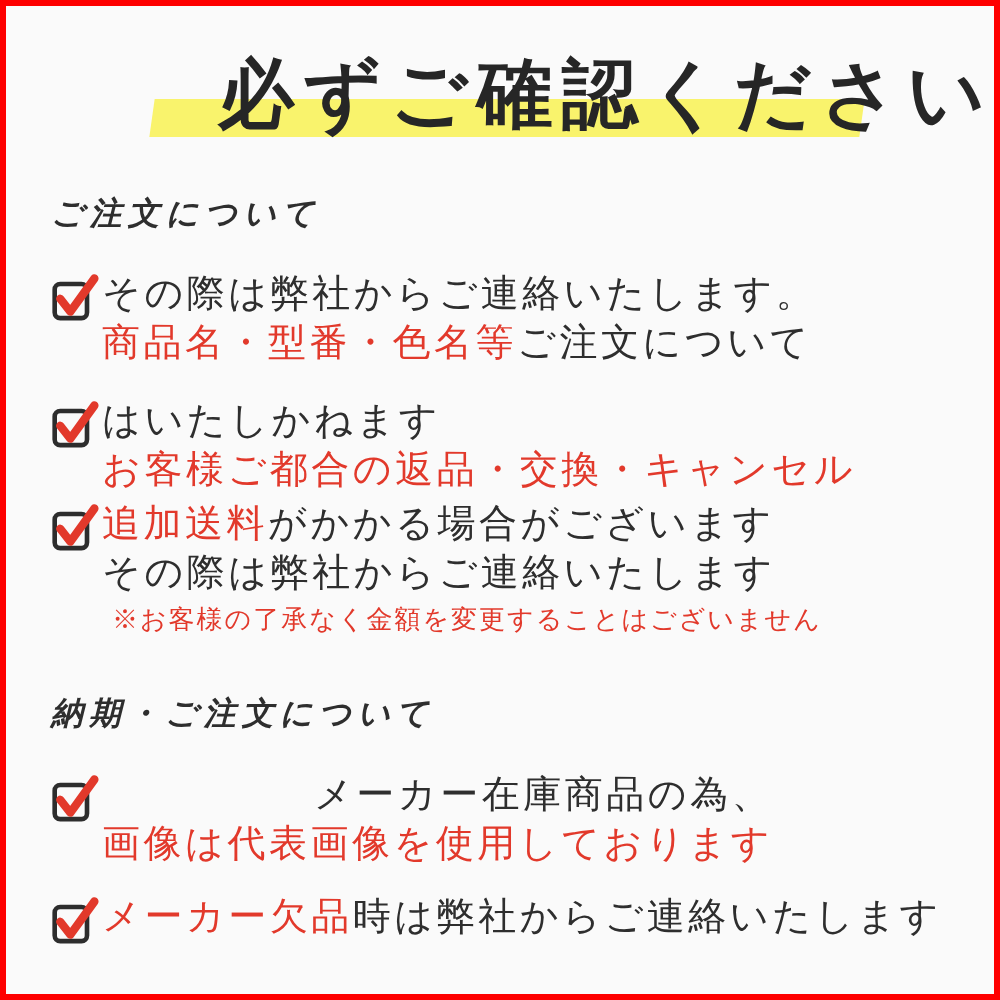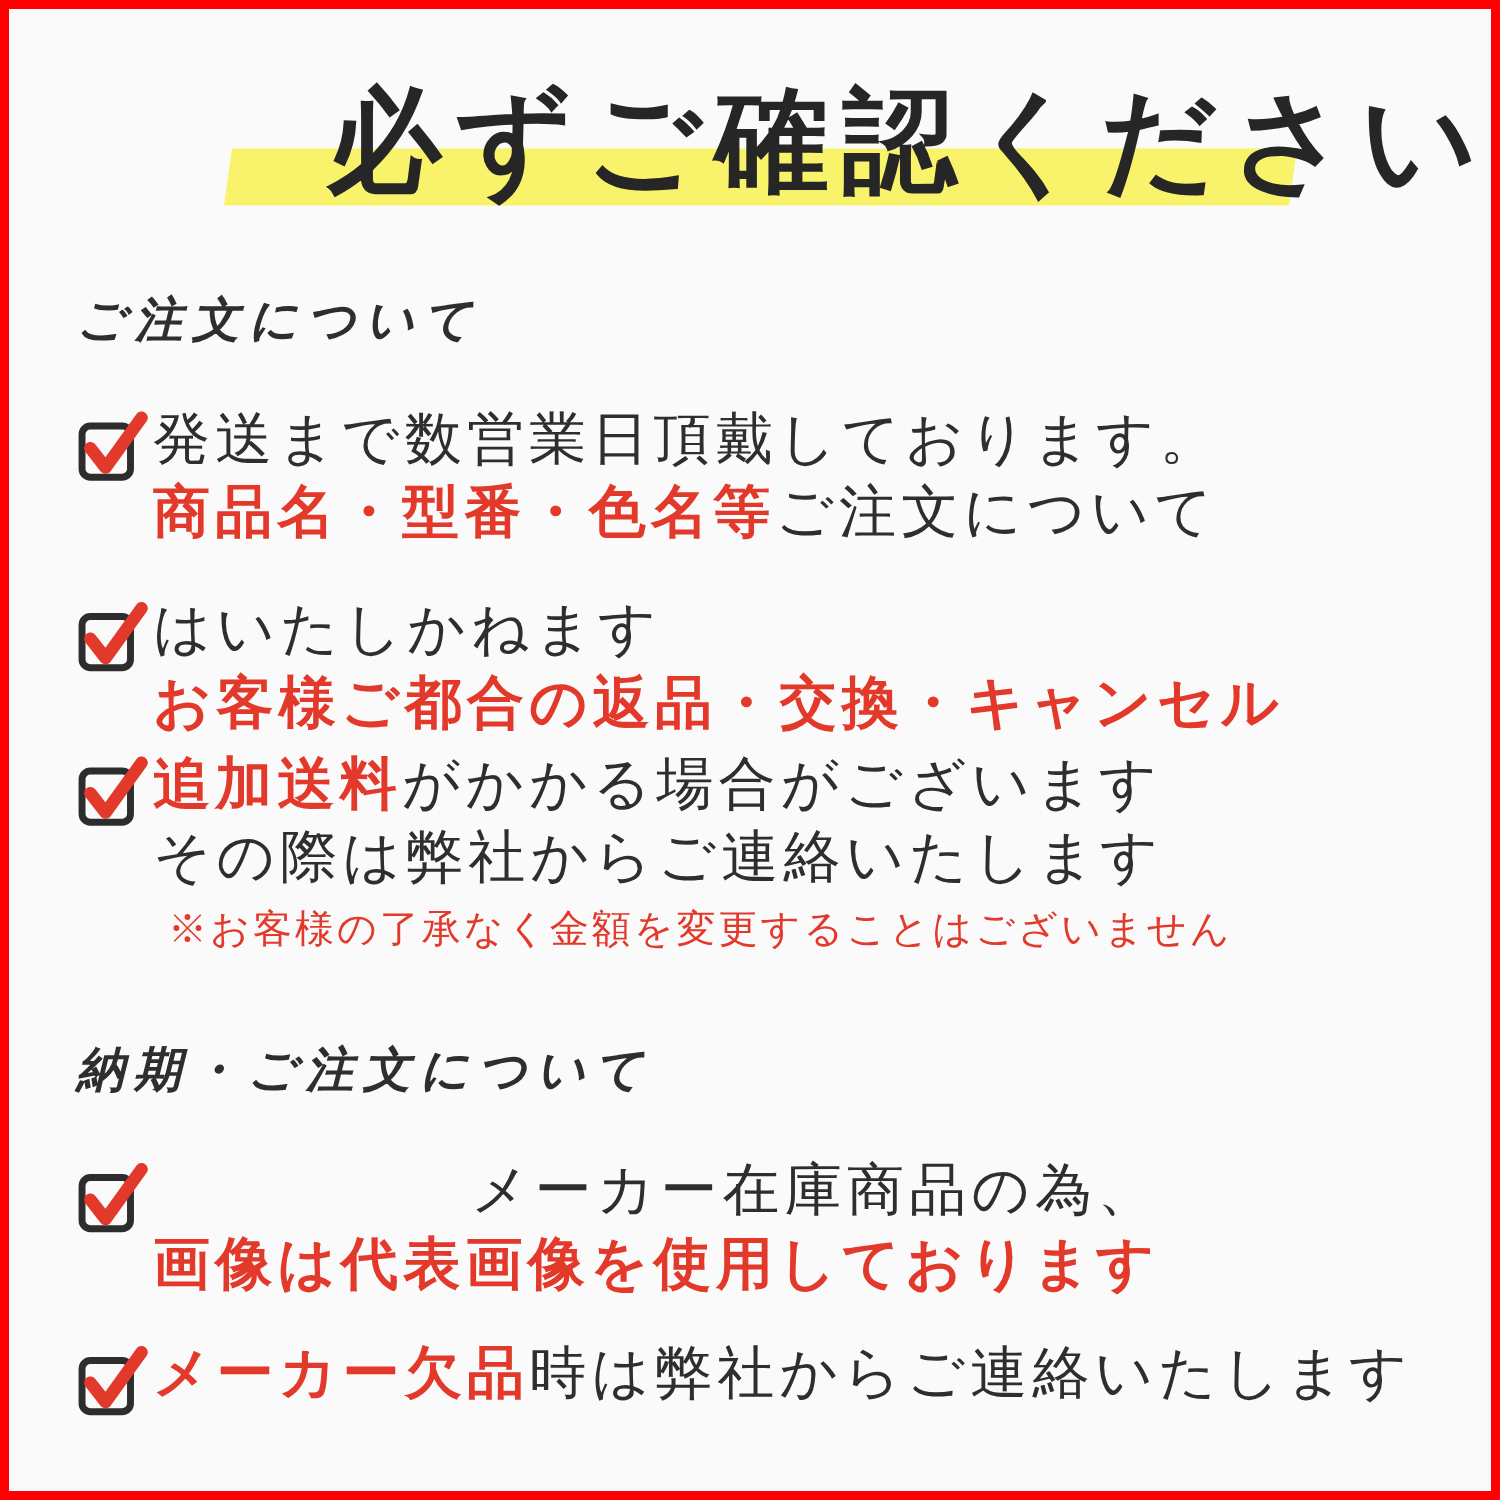--- a/index.html
+++ b/index.html
@@ -79,21 +79,21 @@
   }
   .lines{min-width:0;}
   .line{
     margin:0;
     font-size:38px;
     line-height:49px;
     letter-spacing:3.5px;
     color:var(--text-black);
     white-space:nowrap;
   }
-  .seg-red{color:var(--accent-red);font-weight:bold;}
+  .seg-red{color:var(--accent-red);font-weight:normal;}
   .seg-black{color:var(--text-black);font-weight:normal;}
   .note{
     margin:7px 16px 0 10px;
     font-size:26px;
     line-height:32px;
     letter-spacing:2px;
     color:var(--accent-red);
     white-space:nowrap;
   }
 </style>
@@ -108,21 +108,21 @@
   <h2 class="section-heading heading-order">ご注文について</h2>
 
   <div class="item item-1">
     <span class="checkbox">
       <svg viewBox="0 0 52 54" width="48" height="50" aria-hidden="true">
         <rect x="4" y="14" width="35" height="37" rx="6" fill="none" stroke="#2d2d2d" stroke-width="5"></rect>
         <path d="M10 30 L21 44 L47 8" fill="none" stroke="var(--accent-red)" stroke-width="9" stroke-linecap="round" stroke-linejoin="round"></path>
       </svg>
     </span>
     <div class="lines">
-      <p class="line"><span class="seg-black">発送まで数営業日頂戴しております。</span></p>
+      <p class="line"><span class="seg-black">その際は弊社からご連絡いたします。</span></p>
       <p class="line"><span class="seg-red">商品名・型番・色名等</span><span class="seg-black">ご注文について</span></p>
     </div>
   </div>
 
   <div class="item item-2">
     <span class="checkbox">
       <svg viewBox="0 0 52 54" width="48" height="50" aria-hidden="true">
         <rect x="4" y="14" width="35" height="37" rx="6" fill="none" stroke="#2d2d2d" stroke-width="5"></rect>
         <path d="M10 30 L21 44 L47 8" fill="none" stroke="var(--accent-red)" stroke-width="9" stroke-linecap="round" stroke-linejoin="round"></path>
       </svg>

